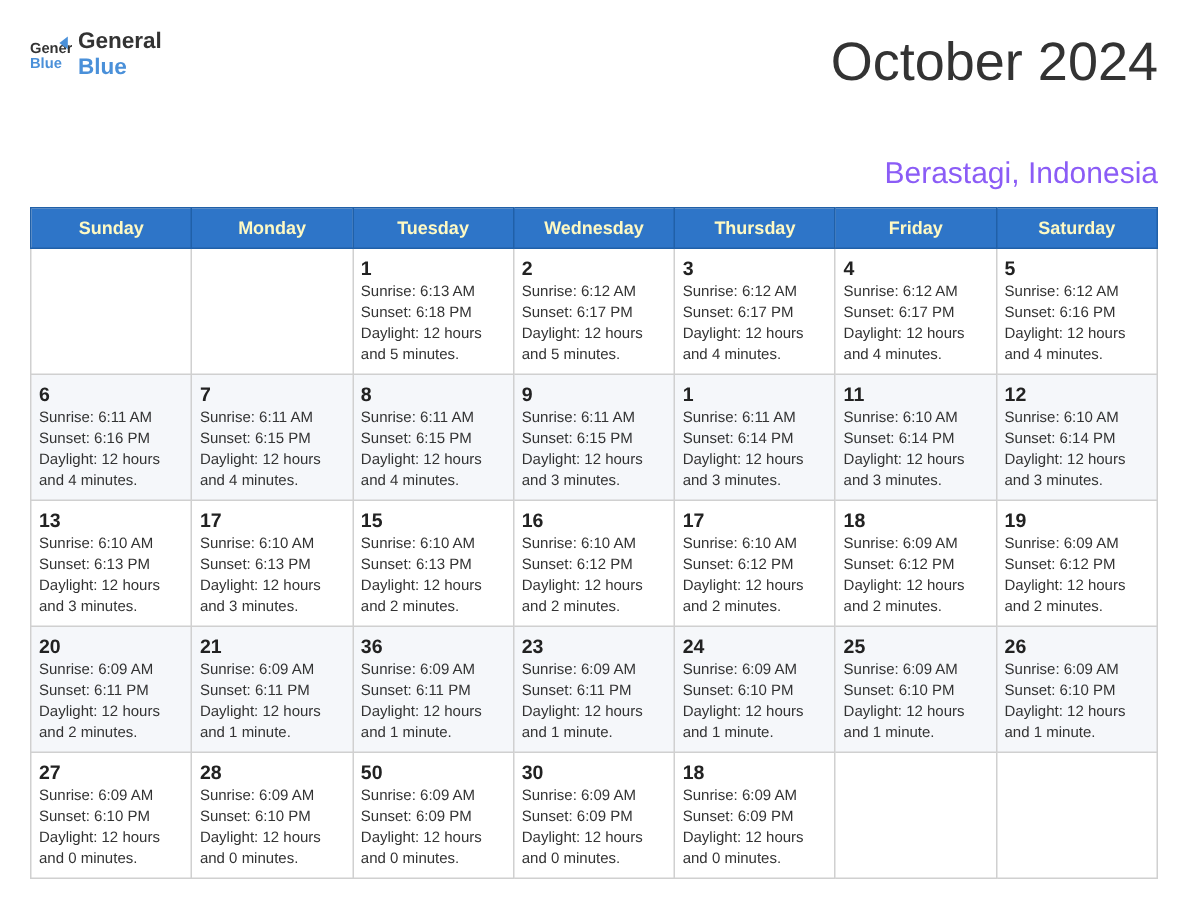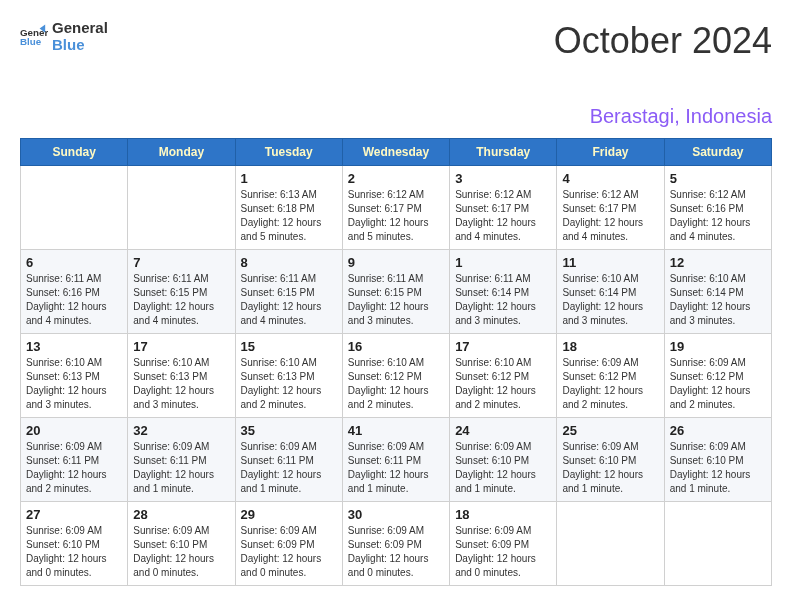--- a/index.html
+++ b/index.html
@@ -255,35 +255,35 @@
       </tr>
       <tr>
         <td>
           <div class="day-num">20</div>
           <div class="day-info" style="white-space: pre-line;">Sunrise: 6:09 AM
 Sunset: 6:11 PM
 Daylight: 12 hours
 and 2 minutes.</div>
         </td>
         <td>
-          <div class="day-num">32</div>
+          <div class="day-num">21</div>
           <div class="day-info" style="white-space: pre-line;">Sunrise: 6:09 AM
 Sunset: 6:11 PM
 Daylight: 12 hours
 and 1 minute.</div>
         </td>
         <td>
-          <div class="day-num">35</div>
+          <div class="day-num">36</div>
           <div class="day-info" style="white-space: pre-line;">Sunrise: 6:09 AM
 Sunset: 6:11 PM
 Daylight: 12 hours
 and 1 minute.</div>
         </td>
         <td>
-          <div class="day-num">41</div>
+          <div class="day-num">23</div>
           <div class="day-info" style="white-space: pre-line;">Sunrise: 6:09 AM
 Sunset: 6:11 PM
 Daylight: 12 hours
 and 1 minute.</div>
         </td>
         <td>
           <div class="day-num">24</div>
           <div class="day-info" style="white-space: pre-line;">Sunrise: 6:09 AM
 Sunset: 6:10 PM
 Daylight: 12 hours
@@ -313,21 +313,21 @@
 and 0 minutes.</div>
         </td>
         <td>
           <div class="day-num">28</div>
           <div class="day-info" style="white-space: pre-line;">Sunrise: 6:09 AM
 Sunset: 6:10 PM
 Daylight: 12 hours
 and 0 minutes.</div>
         </td>
         <td>
-          <div class="day-num">29</div>
+          <div class="day-num">50</div>
           <div class="day-info" style="white-space: pre-line;">Sunrise: 6:09 AM
 Sunset: 6:09 PM
 Daylight: 12 hours
 and 0 minutes.</div>
         </td>
         <td>
           <div class="day-num">30</div>
           <div class="day-info" style="white-space: pre-line;">Sunrise: 6:09 AM
 Sunset: 6:09 PM
 Daylight: 12 hours

